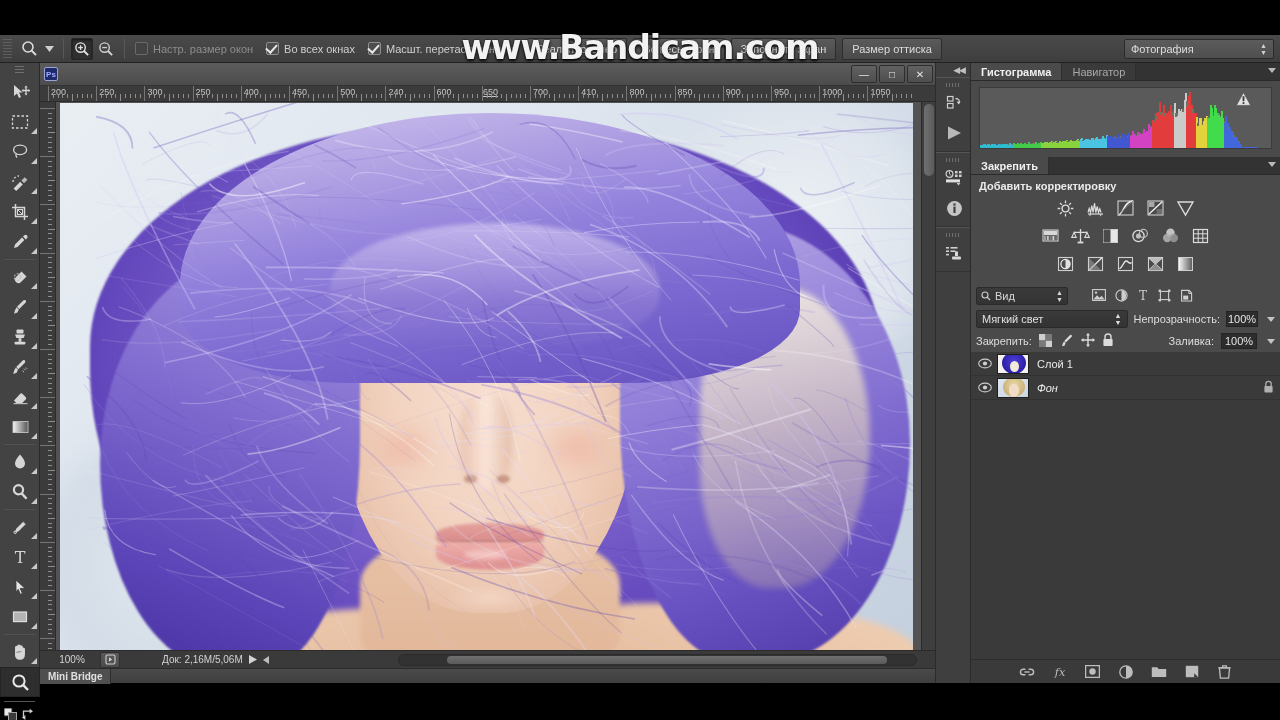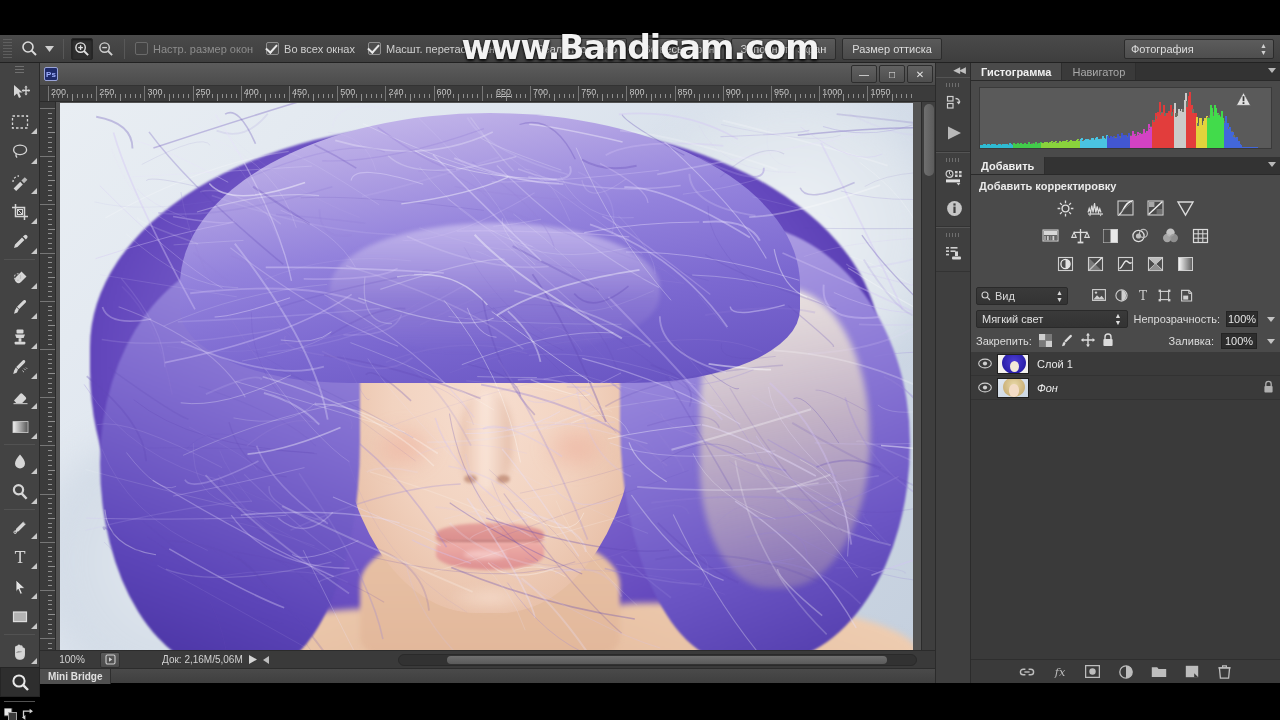--- a/index.html
+++ b/index.html
@@ -647,21 +647,21 @@
         <div class="rtick" style="left: 398.42px; height: 4px; top: 8px;"></div>
         <div class="rtick" style="left: 403.24px; height: 4px; top: 8px;"></div>
         <div class="rtick" style="left: 408.06px; height: 4px; top: 8px;"></div>
         <div class="rtick" style="left: 412.88px; height: 4px; top: 8px;"></div>
         <div class="rtick" style="left: 417.7px; height: 8px; top: 8px;"></div>
         <div class="rtick" style="left: 422.52px; height: 4px; top: 8px;"></div>
         <div class="rtick" style="left: 427.34px; height: 4px; top: 8px;"></div>
         <div class="rtick" style="left: 432.16px; height: 4px; top: 8px;"></div>
         <div class="rtick" style="left: 436.98px; height: 4px; top: 8px;"></div>
         <div class="rtickM" style="left: 441.8px;"></div>
-        <div class="rlabel" style="left: 453px; text-decoration: underline;">650</div>
+        <div class="rlabel" style="left: 440px; text-decoration: underline;">650</div>
         <div class="rtick" style="left: 446.62px; height: 4px; top: 8px;"></div>
         <div class="rtick" style="left: 451.44px; height: 4px; top: 8px;"></div>
         <div class="rtick" style="left: 456.26px; height: 4px; top: 8px;"></div>
         <div class="rtick" style="left: 461.08px; height: 4px; top: 8px;"></div>
         <div class="rtick" style="left: 465.9px; height: 8px; top: 8px;"></div>
         <div class="rtick" style="left: 470.72px; height: 4px; top: 8px;"></div>
         <div class="rtick" style="left: 475.54px; height: 4px; top: 8px;"></div>
         <div class="rtick" style="left: 480.36px; height: 4px; top: 8px;"></div>
         <div class="rtick" style="left: 485.18px; height: 4px; top: 8px;"></div>
         <div class="rtickM" style="left: 490px;"></div>
@@ -669,21 +669,21 @@
         <div class="rtick" style="left: 494.82px; height: 4px; top: 8px;"></div>
         <div class="rtick" style="left: 499.64px; height: 4px; top: 8px;"></div>
         <div class="rtick" style="left: 504.46px; height: 4px; top: 8px;"></div>
         <div class="rtick" style="left: 509.28px; height: 4px; top: 8px;"></div>
         <div class="rtick" style="left: 514.1px; height: 8px; top: 8px;"></div>
         <div class="rtick" style="left: 518.92px; height: 4px; top: 8px;"></div>
         <div class="rtick" style="left: 523.74px; height: 4px; top: 8px;"></div>
         <div class="rtick" style="left: 528.56px; height: 4px; top: 8px;"></div>
         <div class="rtick" style="left: 533.38px; height: 4px; top: 8px;"></div>
         <div class="rtickM" style="left: 538.2px;"></div>
-        <div class="rlabel" style="left: 538.2px;">750</div>
+        <div class="rlabel" style="left: 538.2px;">410</div>
         <div class="rtick" style="left: 543.02px; height: 4px; top: 8px;"></div>
         <div class="rtick" style="left: 547.84px; height: 4px; top: 8px;"></div>
         <div class="rtick" style="left: 552.66px; height: 4px; top: 8px;"></div>
         <div class="rtick" style="left: 557.48px; height: 4px; top: 8px;"></div>
         <div class="rtick" style="left: 562.3px; height: 8px; top: 8px;"></div>
         <div class="rtick" style="left: 567.12px; height: 4px; top: 8px;"></div>
         <div class="rtick" style="left: 571.94px; height: 4px; top: 8px;"></div>
         <div class="rtick" style="left: 576.76px; height: 4px; top: 8px;"></div>
         <div class="rtick" style="left: 581.58px; height: 4px; top: 8px;"></div>
         <div class="rtickM" style="left: 586.4px;"></div>
@@ -1844,21 +1844,21 @@
           <div class="hbar" style="left: 272.845px; width: 2px; height: 1px; background: rgb(111, 114, 102);"></div>
           <div class="hbar" style="left: 272.845px; width: 2px; height: 1px; background: rgb(63, 102, 224); opacity: 0.95;"></div>
           <div class="hbar" style="left: 274.23px; width: 2px; height: 1px; background: rgb(111, 114, 102);"></div>
           <div class="hbar" style="left: 274.23px; width: 2px; height: 1px; background: rgb(63, 102, 224); opacity: 0.95;"></div>
           <div class="hbar" style="left: 275.615px; width: 2px; height: 1px; background: rgb(111, 114, 102);"></div>
           <div class="hbar" style="left: 275.615px; width: 2px; height: 1px; background: rgb(63, 102, 224); opacity: 0.95;"></div>
         </div>
     </div>
 
     <div class="ptabs">
-      <div class="ptab act">Добавить</div>
+      <div class="ptab act">Закрепить</div>
       <div class="pmenu"></div>
     </div>
     <div class="psec" style="padding-bottom:6px">
       <div class="corrtitle">Добавить корректировку</div>
 
       <div class="adjrow">
         <div class="adjicon">
           <svg width="19" height="19" viewBox="0 0 19 19">
               <circle cx="9.5" cy="9.5" r="3.4" fill="none" stroke="#dcdcdc" stroke-width="1.4"></circle>
               <g stroke="#dcdcdc" stroke-width="1.3">

